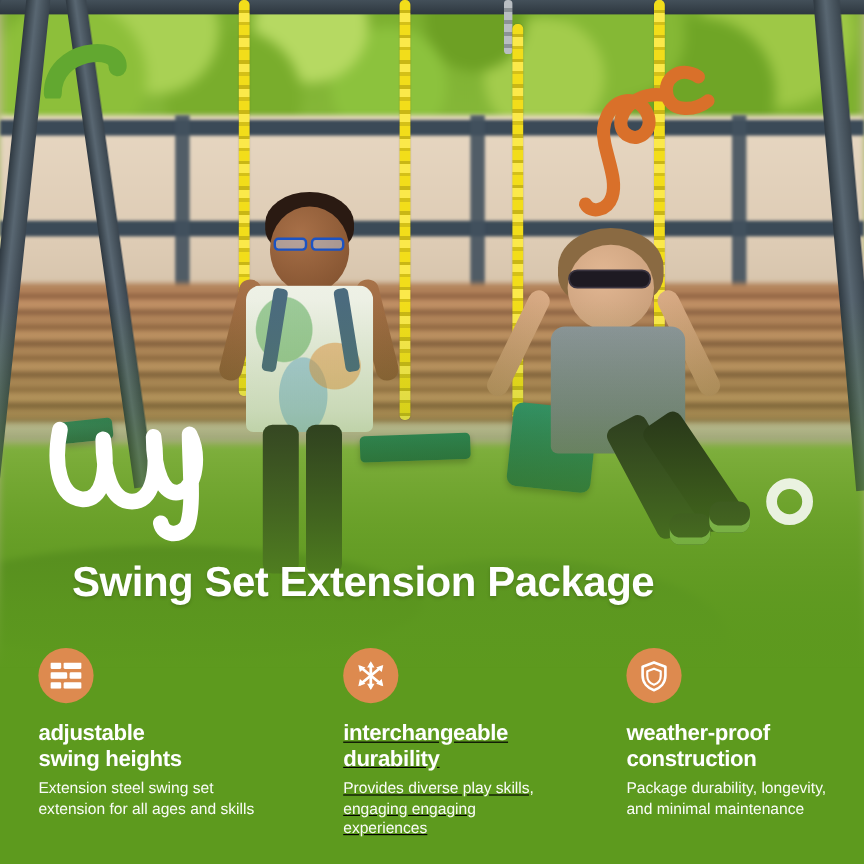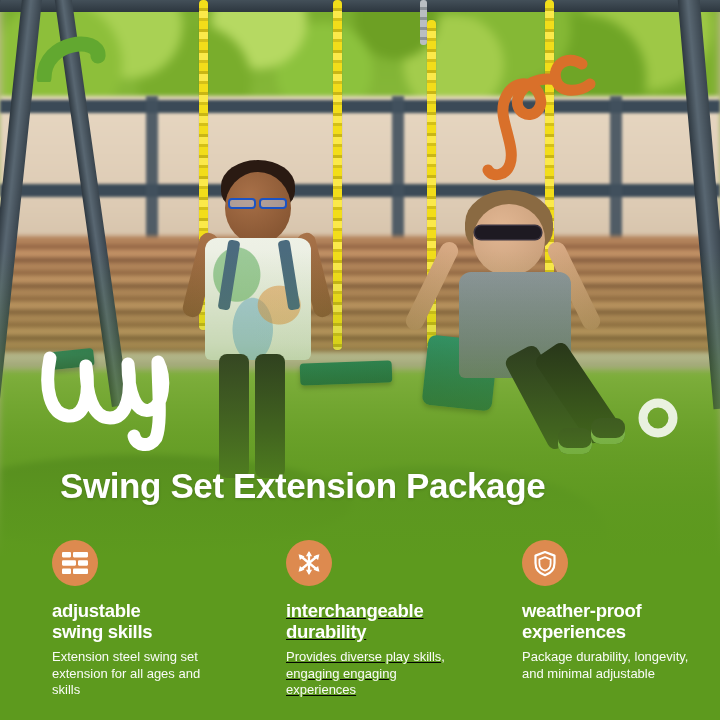--- a/index.html
+++ b/index.html
@@ -231,21 +231,21 @@
     white-space:nowrap;
   }
 
   
   .features {
     position:absolute; left:0; top:540px;
     width:720px; height:180px;
     display:flex;
   }
   .feature { width:240px; padding:0 16px 0 60px; }
-  .feature.f1 { padding-left:52px; }
+  .feature.f1 { padding-left:32px; }
   .feature.f2 { padding-left:46px;text-decoration:underline; }
   .feature.f3 { padding-left:42px; }
   .icon-circle {
     width:46px; height:46px; border-radius:50%;
     background:#dd8a4f;
     display:flex; align-items:center; justify-content:center;
     margin-bottom:14px;
   }
   .feat-title {
     color:#ffffff;
@@ -359,21 +359,21 @@
           <rect x="0" y="0" width="9" height="5.4" rx="1.1" fill="#fff"></rect>
           <rect x="11" y="0" width="15" height="5.4" rx="1.1" fill="#fff"></rect>
           <rect x="0" y="8.3" width="14" height="5.4" rx="1.1" fill="#fff"></rect>
           <rect x="16" y="8.3" width="10" height="5.4" rx="1.1" fill="#fff"></rect>
           <rect x="0" y="16.6" width="9" height="5.4" rx="1.1" fill="#fff"></rect>
           <rect x="11" y="16.6" width="15" height="5.4" rx="1.1" fill="#fff"></rect>
         </svg>
       </div>
       <div class="feat-title">
         <span>adjustable</span><br>
-        <span>swing skills</span>
+        <span>swing heights</span>
       </div>
       <div class="feat-desc">
         <span>Extension steel swing set</span><br>
         <span>extension for all ages and skills</span>
       </div>
     </div>
 
     <div class="feature f2">
       <div class="icon-circle">
         <svg width="26" height="26" viewBox="0 0 26 26">
@@ -406,22 +406,22 @@
       <div class="icon-circle">
         <svg width="24" height="27" viewBox="0 0 24 27">
           <path d="M12 2 L21.5 5.6 V13 C21.5 19.3 17.2 23.5 12 25.2
                    C6.8 23.5 2.5 19.3 2.5 13 V5.6 Z" fill="none" stroke="#fff" stroke-width="2.2" stroke-linejoin="round"></path>
           <path d="M12 7.2 L17.6 9.4 V13.4 C17.6 17 15.2 19.6 12 20.7
                    C8.8 19.6 6.4 17 6.4 13.4 V9.4 Z" fill="none" stroke="#fff" stroke-width="1.8" stroke-linejoin="round"></path>
         </svg>
       </div>
       <div class="feat-title">
         <span>weather-proof</span><br>
-        <span>experiences</span>
+        <span>construction</span>
       </div>
       <div class="feat-desc">
         <span>Package durability, longevity,</span><br>
-        <span>and minimal adjustable</span>
+        <span>and minimal maintenance</span>
       </div>
     </div>
 
   </div>
 </div>
 
 </body></html>

